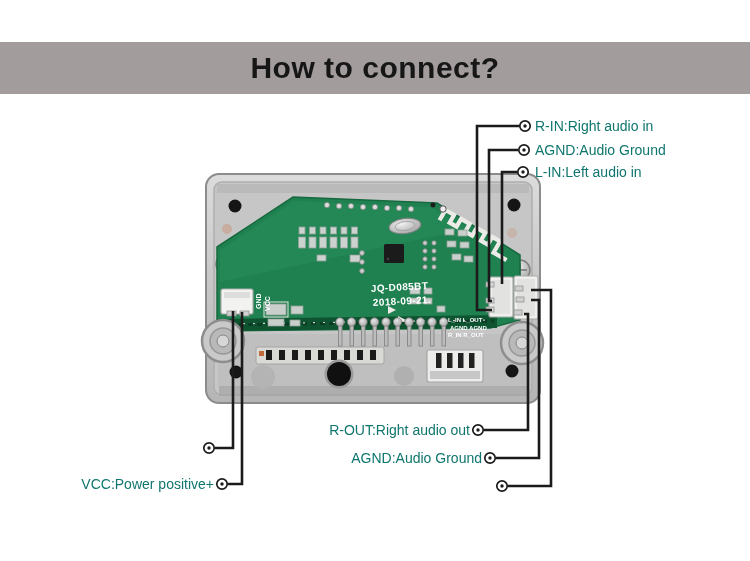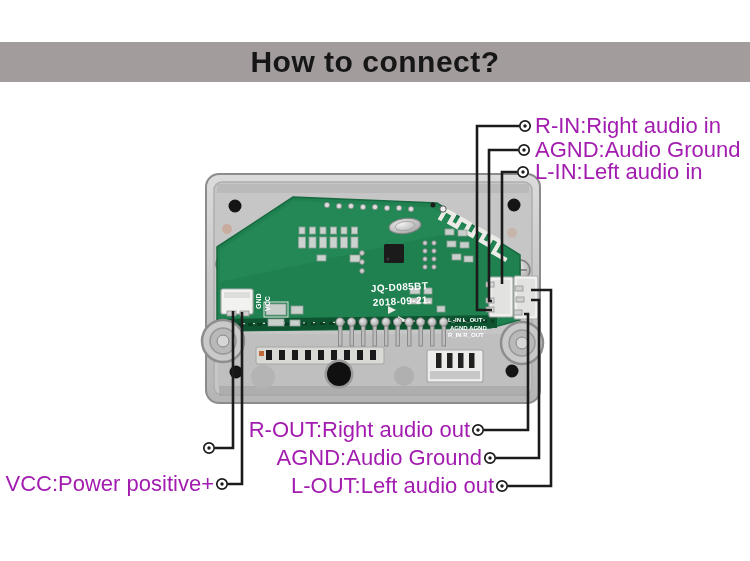--- a/index.html
+++ b/index.html
@@ -1,22 +1,22 @@
 <!DOCTYPE html>
 <html><head>
 <meta charset="utf-8">
 <style>
   html,body{margin:0;padding:0;background:#ffffff;}
   .page{position:relative;width:750px;height:561px;background:#ffffff;overflow:hidden;
         font-family:"Liberation Sans",sans-serif;}
-  .title-bar{position:absolute;left:0;top:42px;width:750px;height:40px;background:#a39c9d;
+  .title-bar{position:absolute;left:0;top:42px;width:750px;height:52px;background:#a39c9d;
              display:flex;align-items:center;justify-content:center;}
   .title-bar h1{margin:0;font-size:30px;font-weight:bold;color:#161616;letter-spacing:0.5px;}
   .diagram-svg{position:absolute;left:0;top:0;width:750px;height:561px;}
-  .callout{position:absolute;font-size:22px;color:#a21caf;white-space:nowrap;line-height:22px;}
+  .callout{position:absolute;font-size:14px;color:#0f766e;white-space:nowrap;line-height:22px;}
   .callout.right-align{text-align:right;}
 </style>
 </head>
 <body>
 
 <div class="page">
 
   <div class="title-bar">
     <h1>How to connect?</h1>
   </div>
@@ -295,17 +295,16 @@
         </g>
     </g>
   </svg>
 
   <div class="callout" style="left:535px;top:115px;">R-IN:Right audio in</div>
   <div class="callout" style="left:535px;top:139px;">AGND:Audio Ground</div>
   <div class="callout right-align" style="right:280px;top:419px;">R-OUT:Right audio out</div>
 
   <div class="callout" style="left:535px;top:161px;">L-IN:Left audio in</div>
   <div class="callout right-align" style="right:268px;top:447px;">AGND:Audio Ground</div>
-  <div class="callout right-align" style="right:256px;top:475px;">L-OUT:Left audio out</div>
 
   <div class="callout right-align" style="right:536px;top:473px;">VCC:Power positive+</div>
 
 </div>
 
 </body></html>

